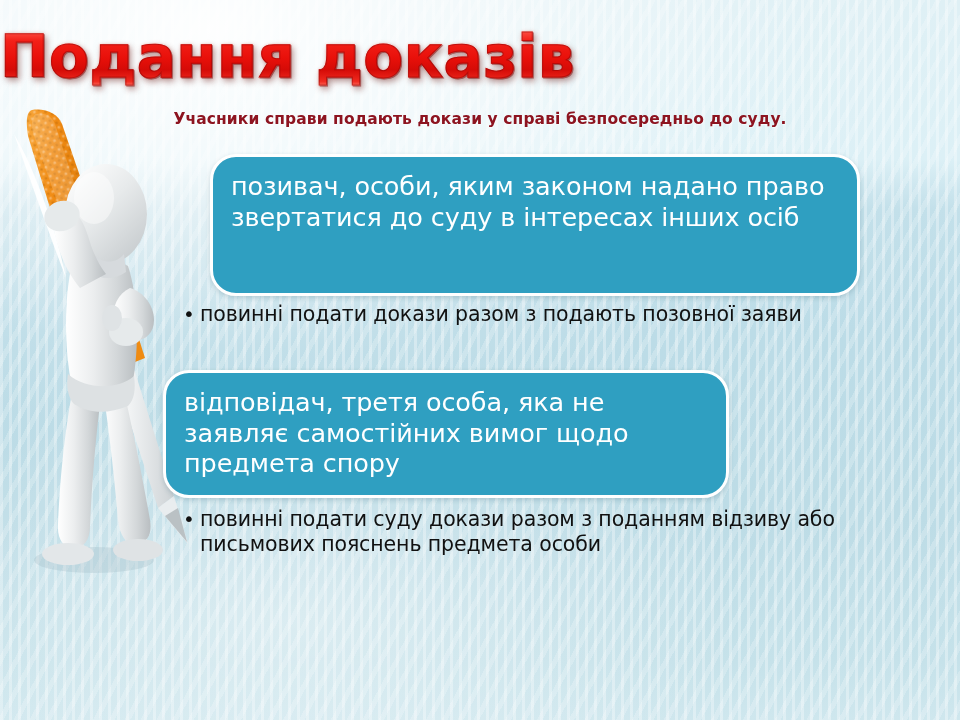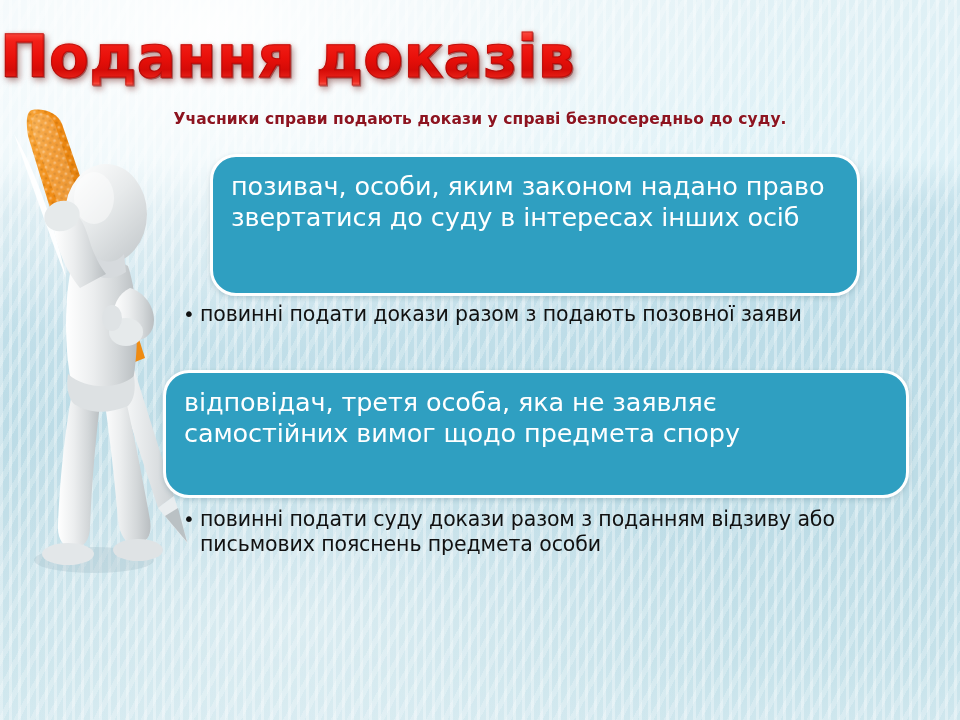--- a/index.html
+++ b/index.html
@@ -108,21 +108,21 @@
     background:#2f9fc1;
     box-shadow:0 2px 5px rgba(40,90,110,0.22);
     color:#ffffff;
     font-family:"DejaVu Sans", sans-serif;
     font-size:25.5px;
     line-height:1.20;
     padding:14px 20px 14px 18px;
     letter-spacing:-0.1px;
   }
   #callout-1 { left:163px; top:154px; width:650px; height:142px;margin-left:47px; }
-  #callout-2 { left:163px; top:370px; width:746px; height:128px; }
+  #callout-2 { left:163px; top:370px; width:566px; height:128px; }
 
   
   .bullet-row {
     position:absolute;
     z-index:5;
     display:flex;
     align-items:flex-start;
     font-family:"DejaVu Sans", sans-serif;
     font-size:20.5px;
     line-height:1.24;

